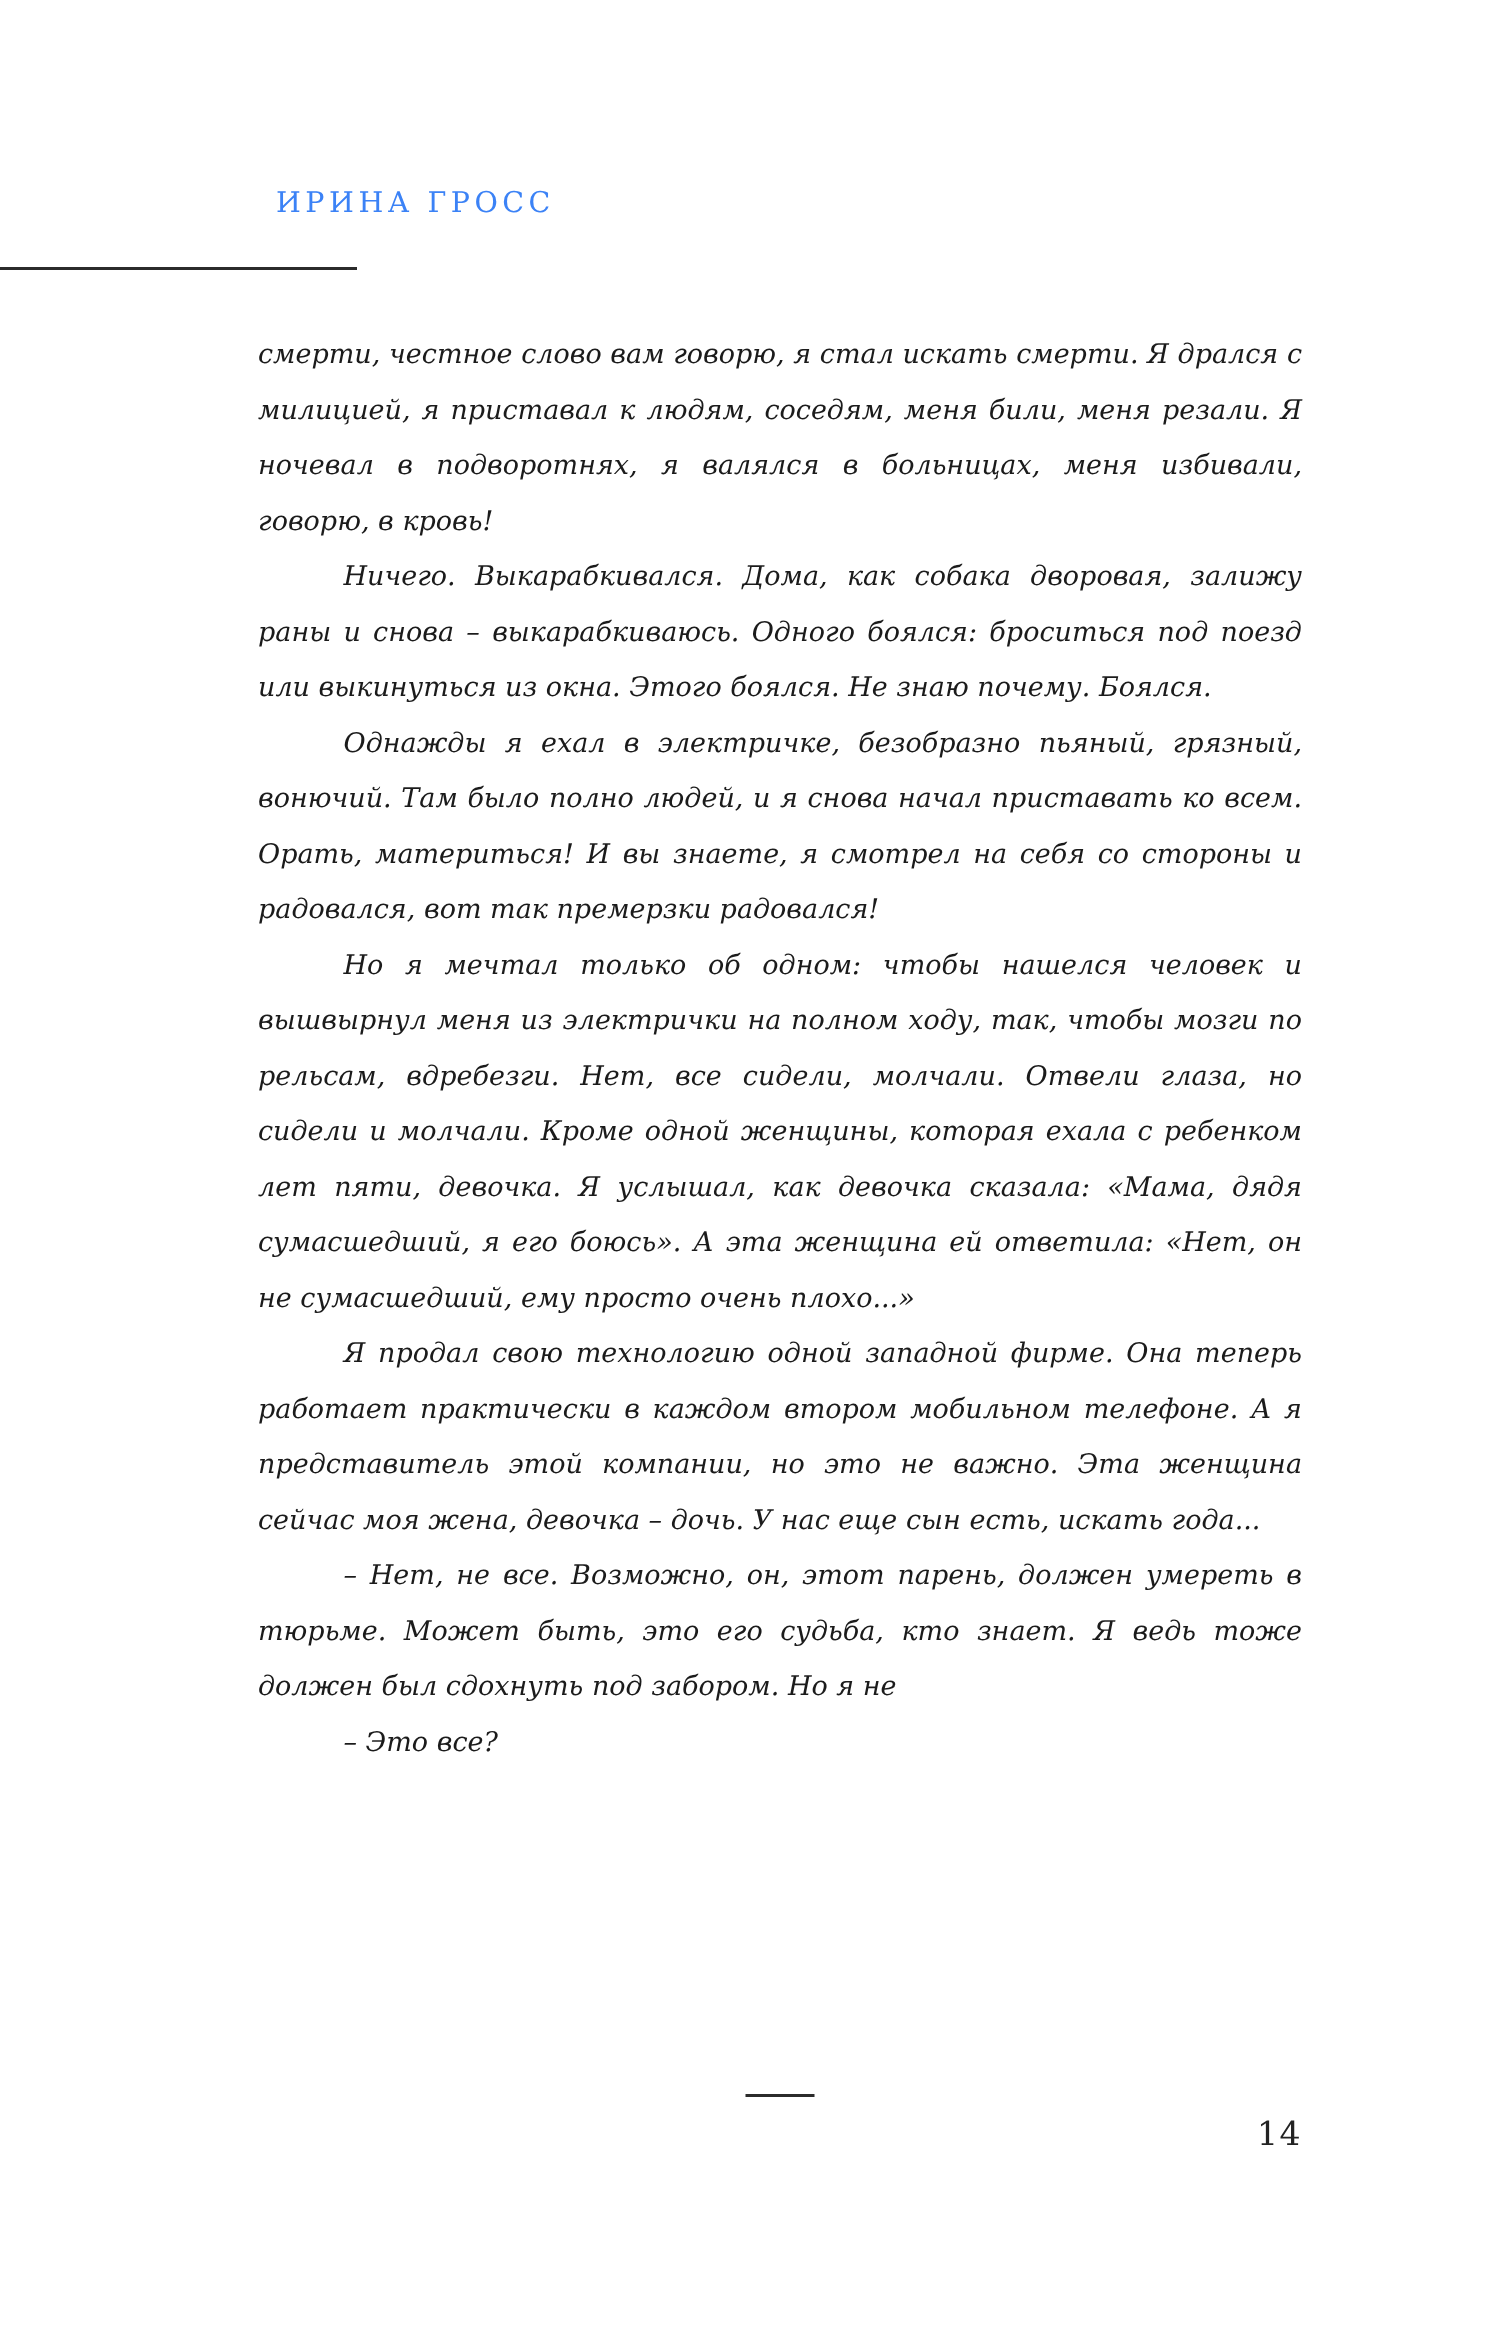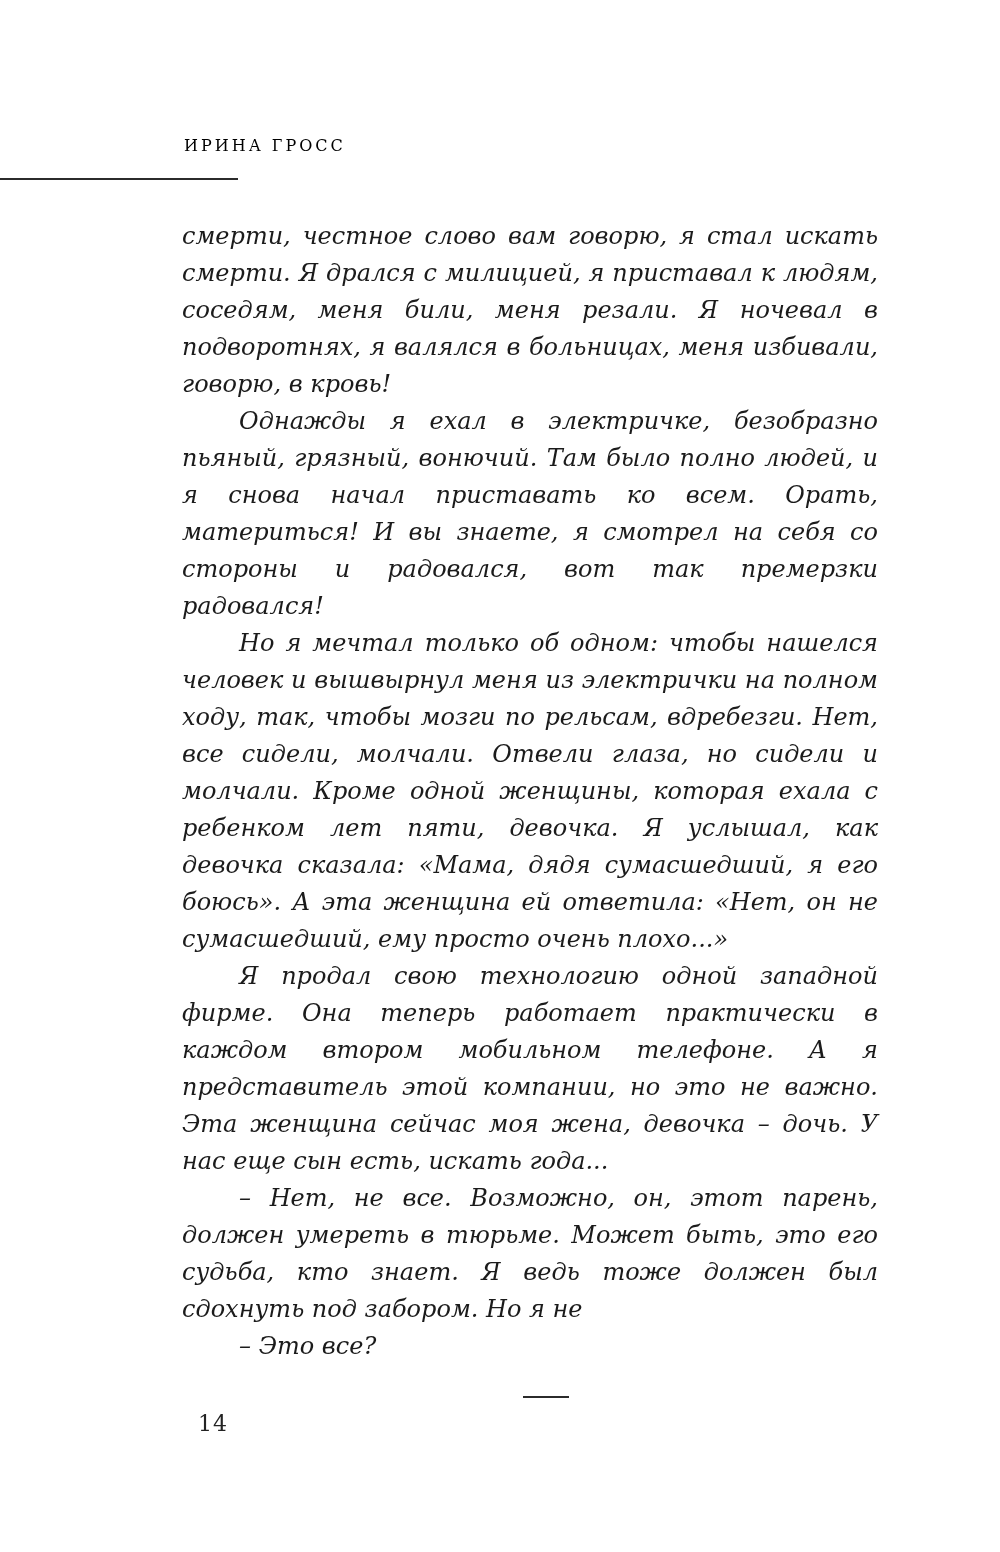--- a/index.html
+++ b/index.html
@@ -11,60 +11,60 @@
     position: relative;
     width: 1000px;
     height: 1552px;
     background: #ffffff;
     overflow: hidden;
     font-family: "DejaVu Serif", "Liberation Serif", serif;
     color: #1c1c1c;
   }
   .running-header {
     position: absolute;
-    top: 136px;
+    top: 124px;
     left: 184px;
-    font-size: 16px;
+    font-size: 19px;
     font-style: normal;
     letter-spacing: 3px;
-    color: #000000;
+    color: #3b82f6;
     white-space: nowrap;
   }
   .header-rule {
     position: absolute;
     top: 178px;
     left: 0;
     width: 238px;
     height: 2px;
     background: #2b2b2b;
   }
   .body-text {
     position: absolute;
     top: 218px;
-    left: 182px;
+    left: 172px;
     width: 696px;
     font-style: italic;
-    font-size: 24px;
+    font-size: 18px;
     line-height: 37px;
     text-align: justify;
     color: #1b1b1b;
   }
   .body-text p {
     margin: 0;
     padding: 0;
   }
   .body-text p.indent {
     text-indent: 57px;
   }
   .footer {
     position: absolute;
     top: 1396px;
-    left: 198px;
+    left: 172px;
     width: 696px;
-    text-align: left;
+    text-align: right;
   }
   .footer-rule {
     width: 46px;
     height: 2px;
     background: #2b2b2b;
     margin: 0 auto 13px auto;
   }
   .page-number {
     font-size: 22px;
     font-style: normal;
@@ -76,20 +76,21 @@
 <body>
 
 <div class="page">
 
   <div class="running-header">ИРИНА ГРОСС</div>
 
   <div class="header-rule"></div>
 
   <div class="body-text">
     <p>смерти, честное слово вам говорю, я стал искать смерти. Я дрался с милицией, я приставал к людям, соседям, меня били, меня резали. Я ночевал в подворотнях, я валялся в больницах, меня избивали, говорю, в кровь!</p>
+    <p class="indent">Ничего. Выкарабкивался. Дома, как собака дворовая, залижу раны и снова – выкарабкиваюсь. Одного боялся: броситься под поезд или выкинуться из окна. Этого боялся. Не знаю почему. Боялся.</p>
     <p class="indent">Однажды я ехал в электричке, безобразно пьяный, грязный, вонючий. Там было полно людей, и я снова начал приставать ко всем. Орать, материться! И вы знаете, я смотрел на себя со стороны и радовался, вот так премерзки радовался!</p>
     <p class="indent">Но я мечтал только об одном: чтобы нашелся человек и вышвырнул меня из электрички на полном ходу, так, чтобы мозги по рельсам, вдребезги. Нет, все сидели, молчали. Отвели глаза, но сидели и молчали. Кроме одной женщины, которая ехала с ребенком лет пяти, девочка. Я услышал, как девочка сказала: «Мама, дядя сумасшедший, я его боюсь». А эта женщина ей ответила: «Нет, он не сумасшедший, ему просто очень плохо...»</p>
     <p class="indent">Я продал свою технологию одной западной фирме. Она теперь работает практически в каждом втором мобильном телефоне. А я представитель этой компании, но это не важно. Эта женщина сейчас моя жена, девочка – дочь. У нас еще сын есть, искать года...</p>
     <p class="indent">– Нет, не все. Возможно, он, этот парень, должен умереть в тюрьме. Может быть, это его судьба, кто знает. Я ведь тоже должен был сдохнуть под забором. Но я не</p>
     <p class="indent">– Это все?</p>
   </div>
 
   <div class="footer">
     <div class="footer-rule"></div>
     <div class="page-number">14</div>

